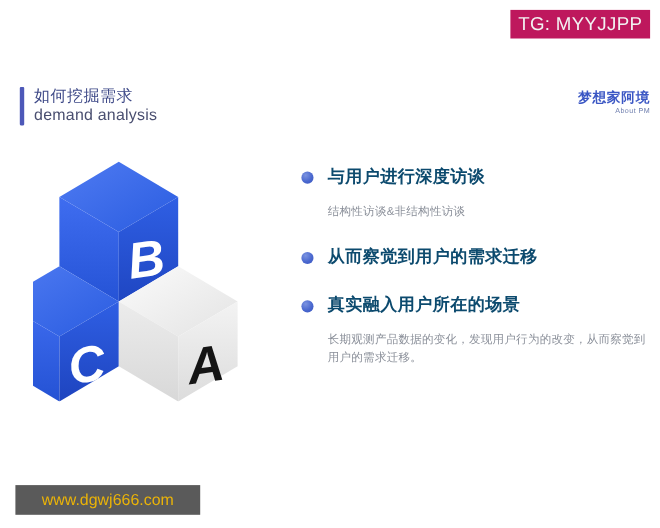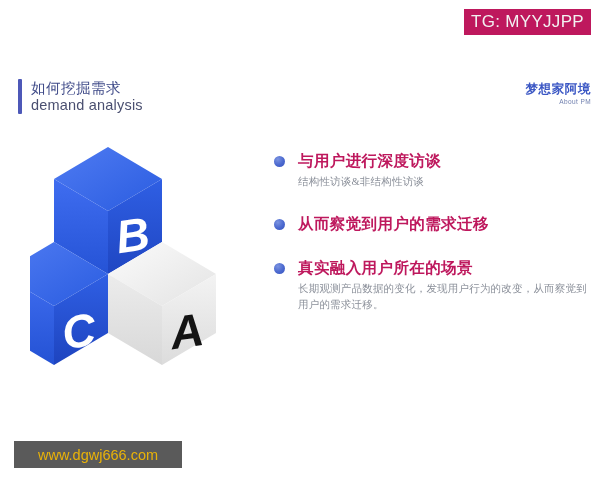--- a/index.html
+++ b/index.html
@@ -127,32 +127,31 @@
     left: 2px;
     top: 6px;
     width: 11px;
     height: 11px;
     border-radius: 50%;
     background: radial-gradient(circle at 35% 30%, #7b93e0 0%, #4a68cf 55%, #3a55be 100%);
   }
   .bullet-heading {
     font-size: 15.5px;
     font-weight: 700;
-    color: #be185d;
+    color: #0c4a6e;
     line-height: 21px;
     letter-spacing: 0.4px;
     white-space: nowrap;
   }
   .bullet-sub {
     font-size: 10.5px;
     color: #8a8f99;
     line-height: 16px;
     letter-spacing: 0.2px;
-    margin-top: 3px;
-    font-family: Liberation Serif, serif;
+    margin-top: 13px;
   }
 
   
   #footer-watermark {
     position: absolute;
     left: 14px;
     top: 441px;
     width: 168px;
     height: 27px;
     background: #5a5a5a;

